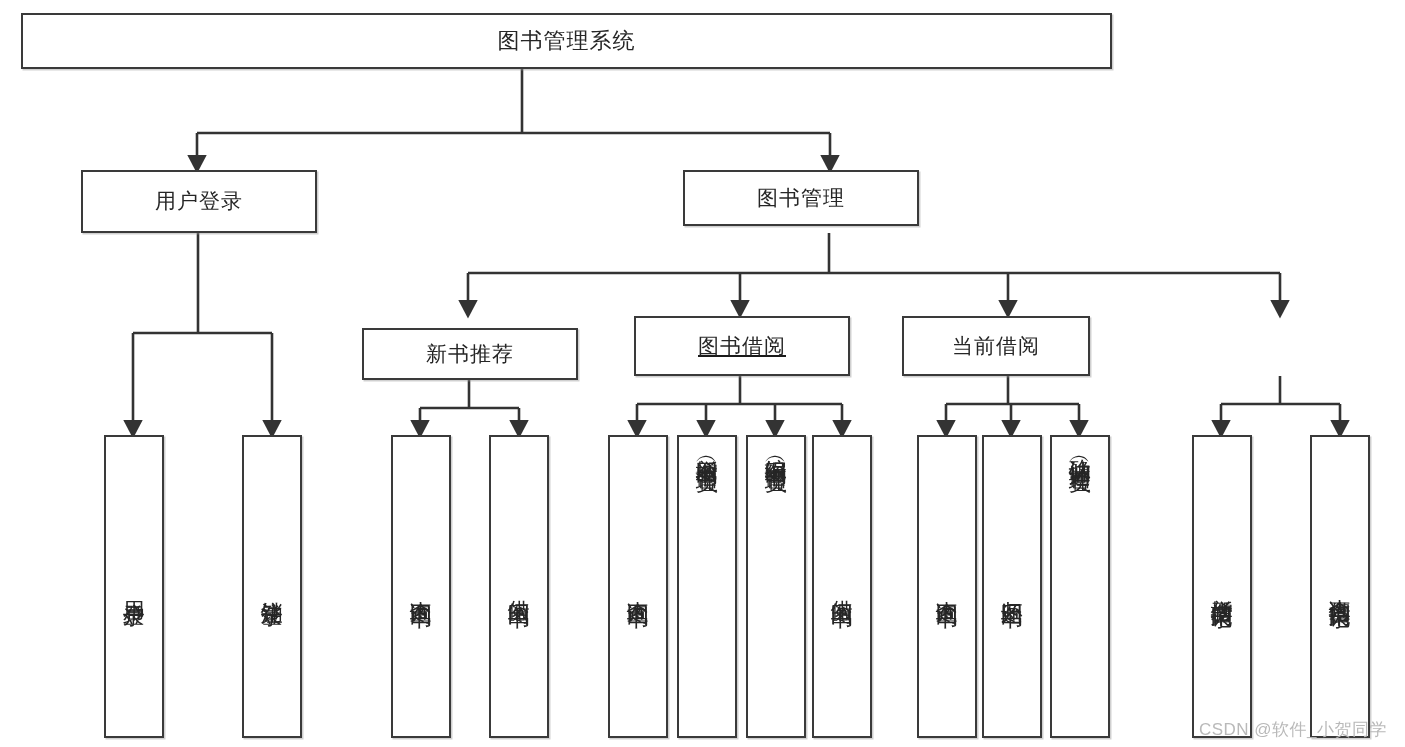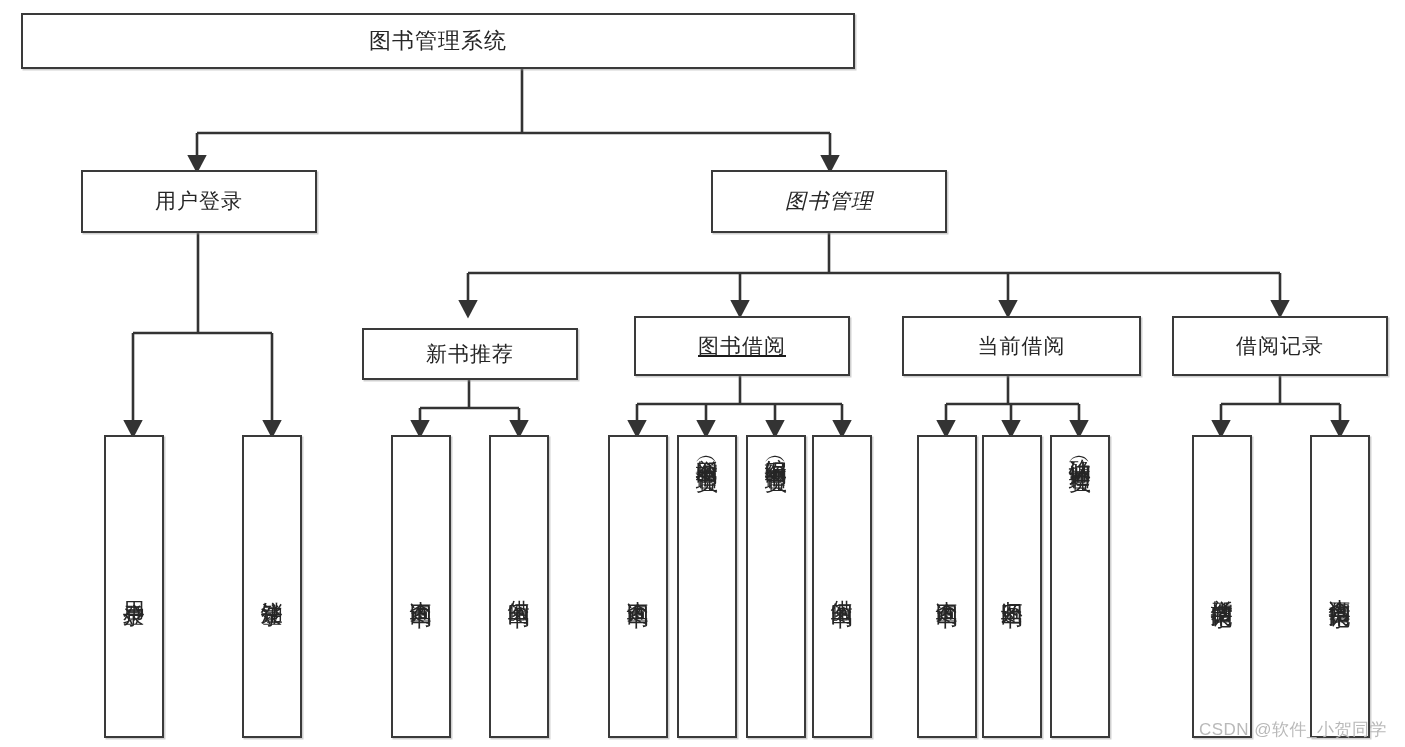--- a/index.html
+++ b/index.html
@@ -120,42 +120,39 @@
       <path d="M1011,404 L1011,428" marker-end="url(#arrow)"></path>
       <path d="M1079,404 L1079,428" marker-end="url(#arrow)"></path>
 
       <path d="M1280,376 L1280,404"></path>
       <path d="M1221,404 L1340,404"></path>
       <path d="M1221,404 L1221,428" marker-end="url(#arrow)"></path>
       <path d="M1340,404 L1340,428" marker-end="url(#arrow)"></path>
     </g>
   </svg>
 
-  <div class="node root" style="left:21px; top:13px; width:834px; height:56px;">
+  <div class="node root" style="left:21px; top:13px; width:1091px; height:56px;">
     <span class="node-label">图书管理系统</span>
   </div>
 
   <div class="node" style="left:81px; top:170px; width:236px; height:63px;">
     <span class="node-label">用户登录</span>
   </div>
-  <div class="node" style="left:711px; top:170px; width:236px; height:63px;font-style:italic;">
+  <div class="node" style="left:683px; top:170px; width:236px; height:56px;">
     <span class="node-label">图书管理</span>
   </div>
 
   <div class="node" style="left:362px; top:328px; width:216px; height:52px;">
     <span class="node-label">新书推荐</span>
   </div>
   <div class="node" style="left:634px; top:316px; width:216px; height:60px;text-decoration:underline;">
     <span class="node-label">图书借阅</span>
   </div>
-  <div class="node" style="left:902px; top:316px; width:239px; height:60px;">
+  <div class="node" style="left:902px; top:316px; width:188px; height:60px;">
     <span class="node-label">当前借阅</span>
-  </div>
-  <div class="node" style="left:1172px; top:316px; width:216px; height:60px;">
-    <span class="node-label">借阅记录</span>
   </div>
 
   <div class="node leaf center-v" style="left:104px; top:435px; width:60px; height:303px;">
     <span class="node-label">用户登录</span>
   </div>
   <div class="node leaf center-v" style="left:242px; top:435px; width:60px; height:303px;">
     <span class="node-label">注销登录</span>
   </div>
 
   <div class="node leaf center-v" style="left:391px; top:435px; width:60px; height:303px;">

